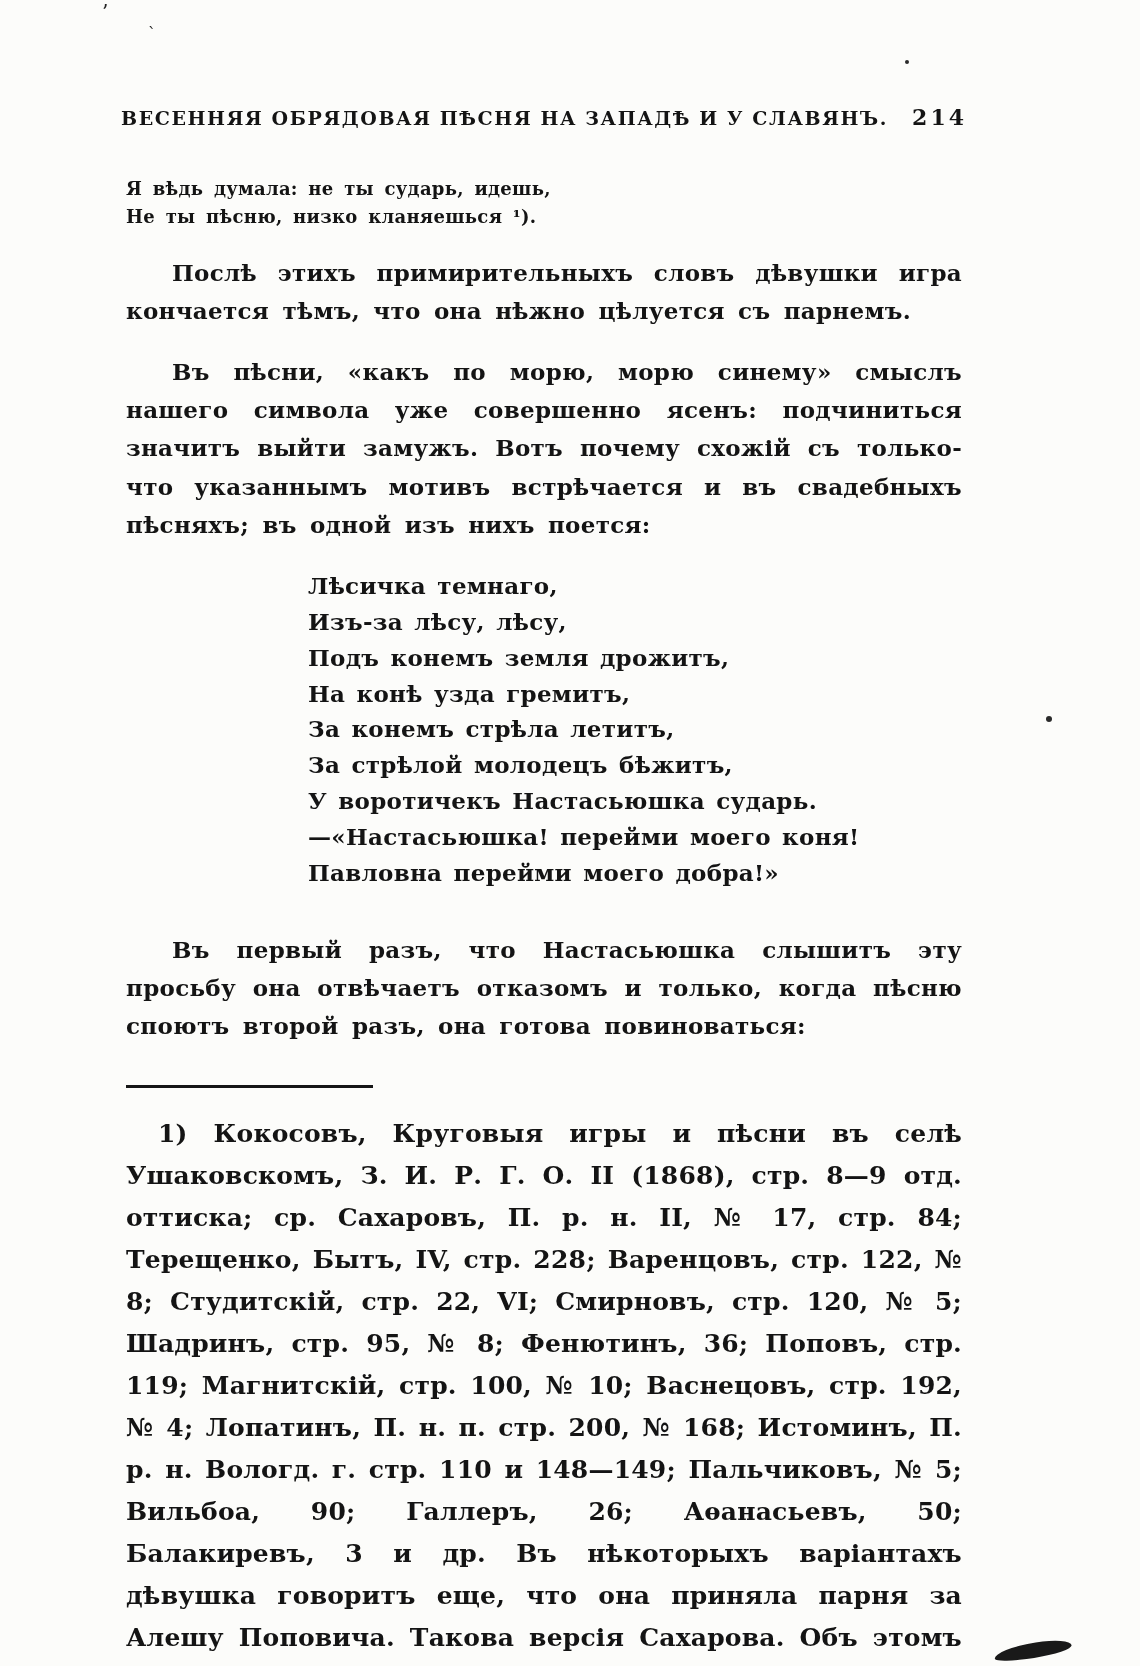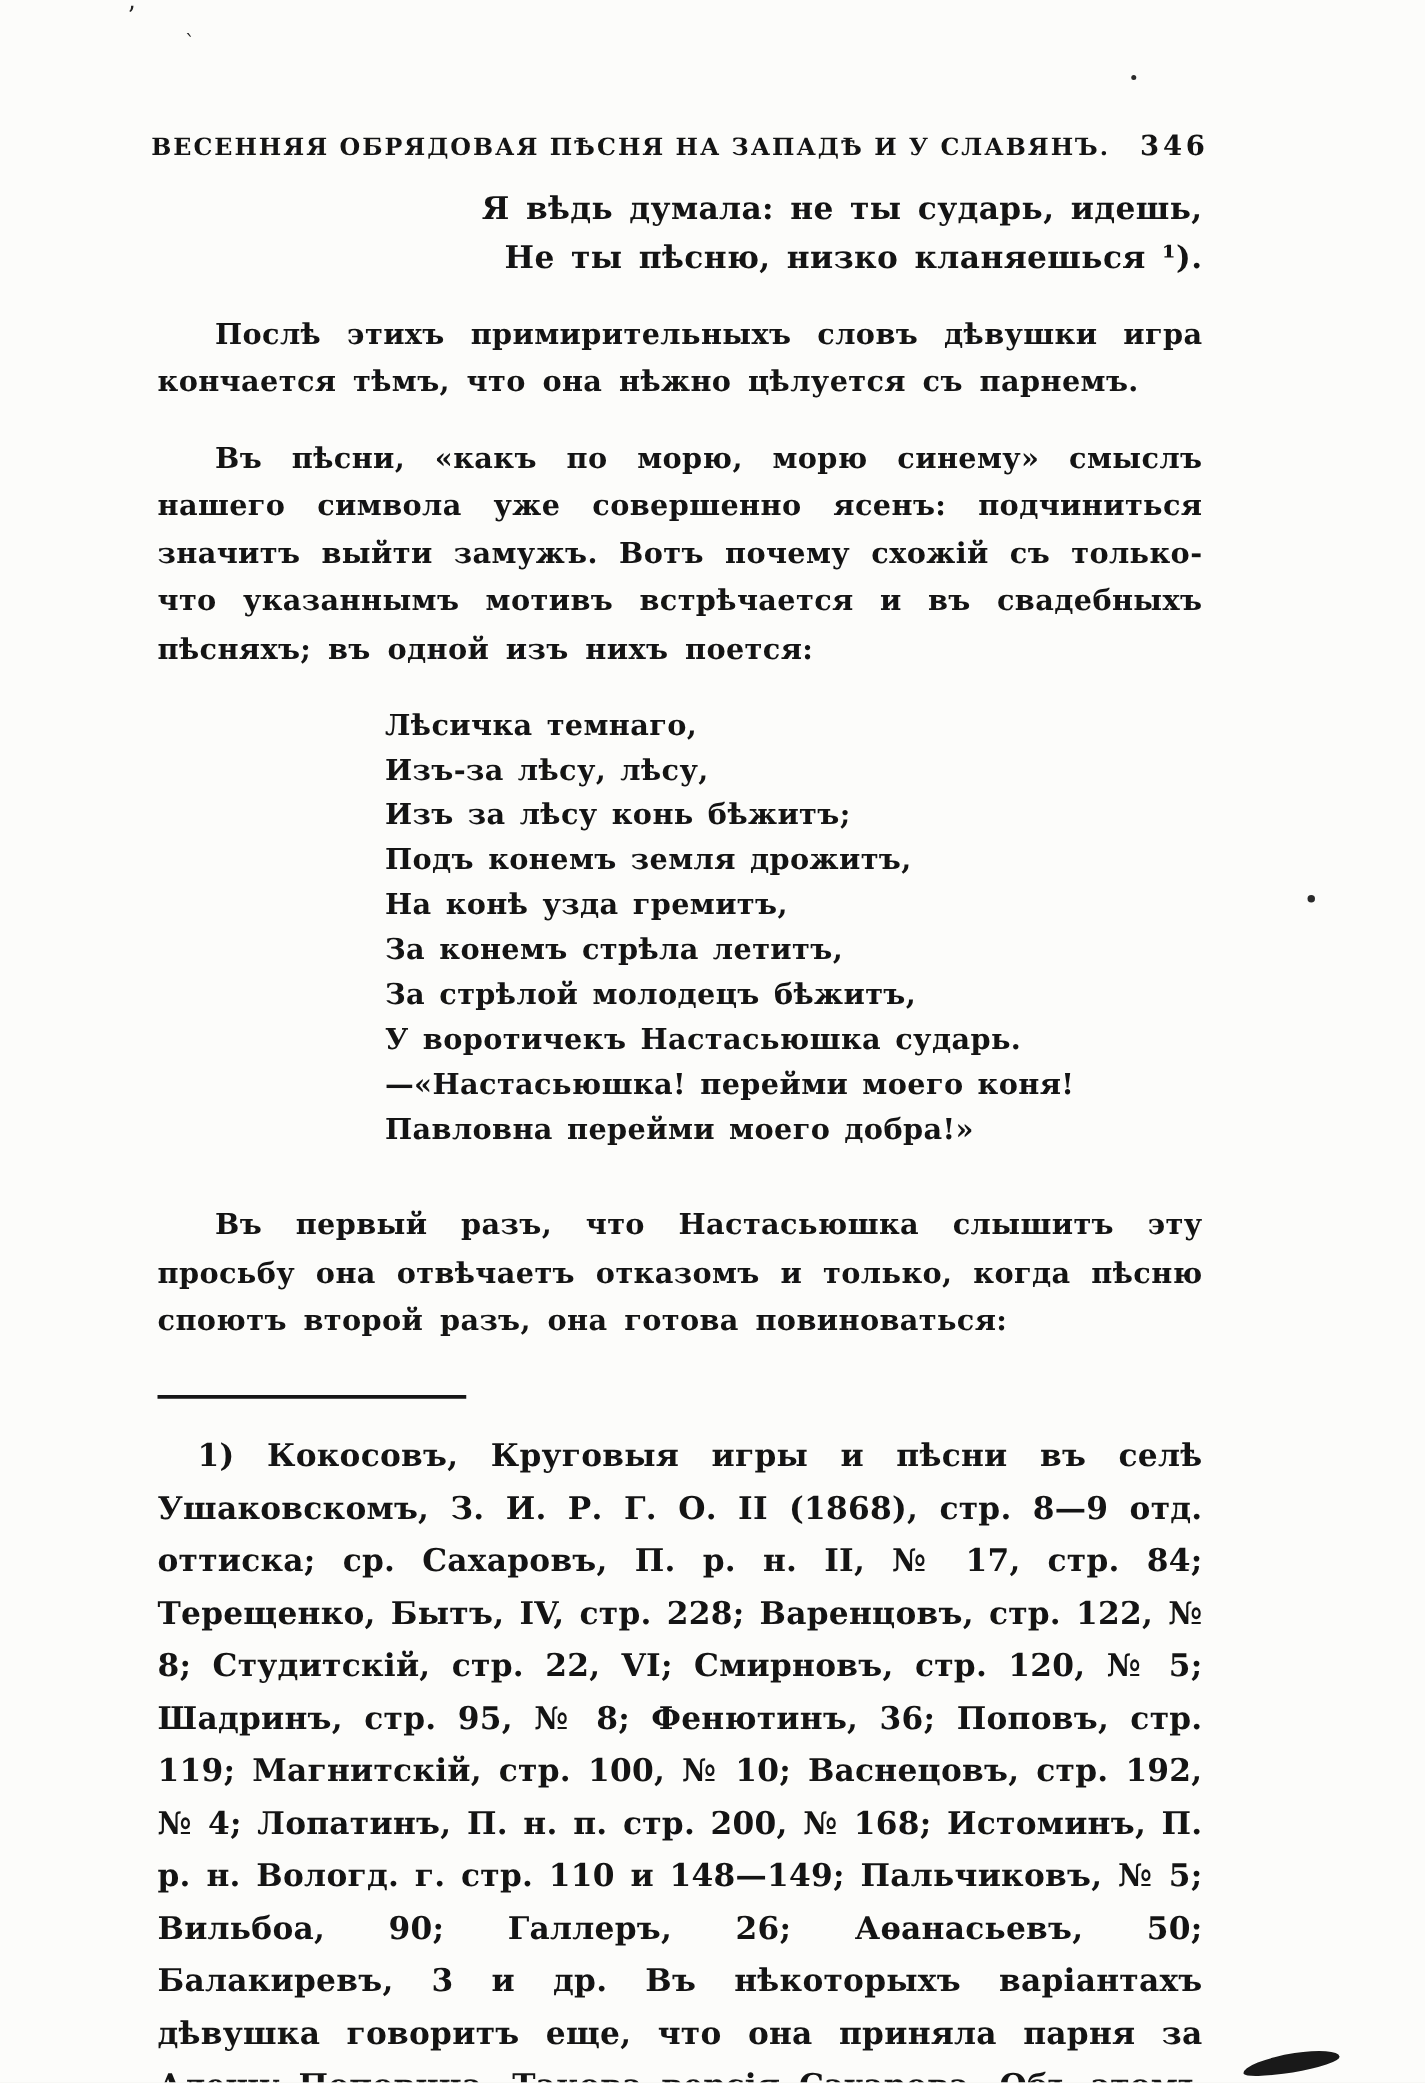--- a/index.html
+++ b/index.html
@@ -33,24 +33,24 @@
   .head-title {
     font-size: 19px;
     letter-spacing: 1.6px;
     white-space: nowrap;
   }
   .page-num {
     font-size: 22px;
     letter-spacing: 3px;
   }
   .epigraph {
-    margin-top: 18px;
-    text-align: right;
+    margin-top: 45px;
+    text-align: left;
     font-weight: bold;
-    font-size: 25px;
+    font-size: 18px;
     line-height: 1.55;
     letter-spacing: 0.3px;
     word-spacing: 4px;
   }
   .para {
     font-weight: bold;
     font-size: 23px;
     line-height: 1.66;
     text-align: justify;
     text-indent: 46px;
@@ -105,36 +105,35 @@
 </style>
 </head>
 <body>
 
 <div class="page">
 
   <div class="content">
 
     <div class="running-head">
       <span class="head-title">ВЕСЕННЯЯ ОБРЯДОВАЯ ПѢСНЯ НА ЗАПАДѢ И У СЛАВЯНЪ.</span>
-      <span class="page-num">346</span>
+      <span class="page-num">214</span>
     </div>
 
     <div class="epigraph">
       <div>Я вѣдь думала: не ты сударь, идешь,</div>
       <div>Не ты пѣсню, низко кланяешься ¹).</div>
     </div>
 
     <p class="para first">Послѣ этихъ примирительныхъ словъ дѣвушки игра кончается тѣмъ, что она нѣжно цѣлуется съ парнемъ.</p>
 
     <p class="para second">Въ пѣсни, «какъ по морю, морю синему» смыслъ нашего символа уже совершенно ясенъ: подчиниться значитъ выйти замужъ. Вотъ почему схожій съ только-что указаннымъ мотивъ встрѣчается и въ свадебныхъ пѣсняхъ; въ одной изъ нихъ поется:</p>
 
     <div class="verse">
       <div>Лѣсичка темнаго,</div>
       <div>Изъ-за лѣсу, лѣсу,</div>
-      <div>Изъ за лѣсу конь бѣжитъ;</div>
       <div>Подъ конемъ земля дрожитъ,</div>
       <div>На конѣ узда гремитъ,</div>
       <div>За конемъ стрѣла летитъ,</div>
       <div>За стрѣлой молодецъ бѣжитъ,</div>
       <div>У воротичекъ Настасьюшка сударь.</div>
       <div>—«Настасьюшка! перейми моего коня!</div>
       <div>Павловна перейми моего добра!»</div>
     </div>
 
     <p class="para third">Въ первый разъ, что Настасьюшка слышитъ эту просьбу она отвѣчаетъ отказомъ и только, когда пѣсню споютъ второй разъ, она готова повиноваться:</p>

